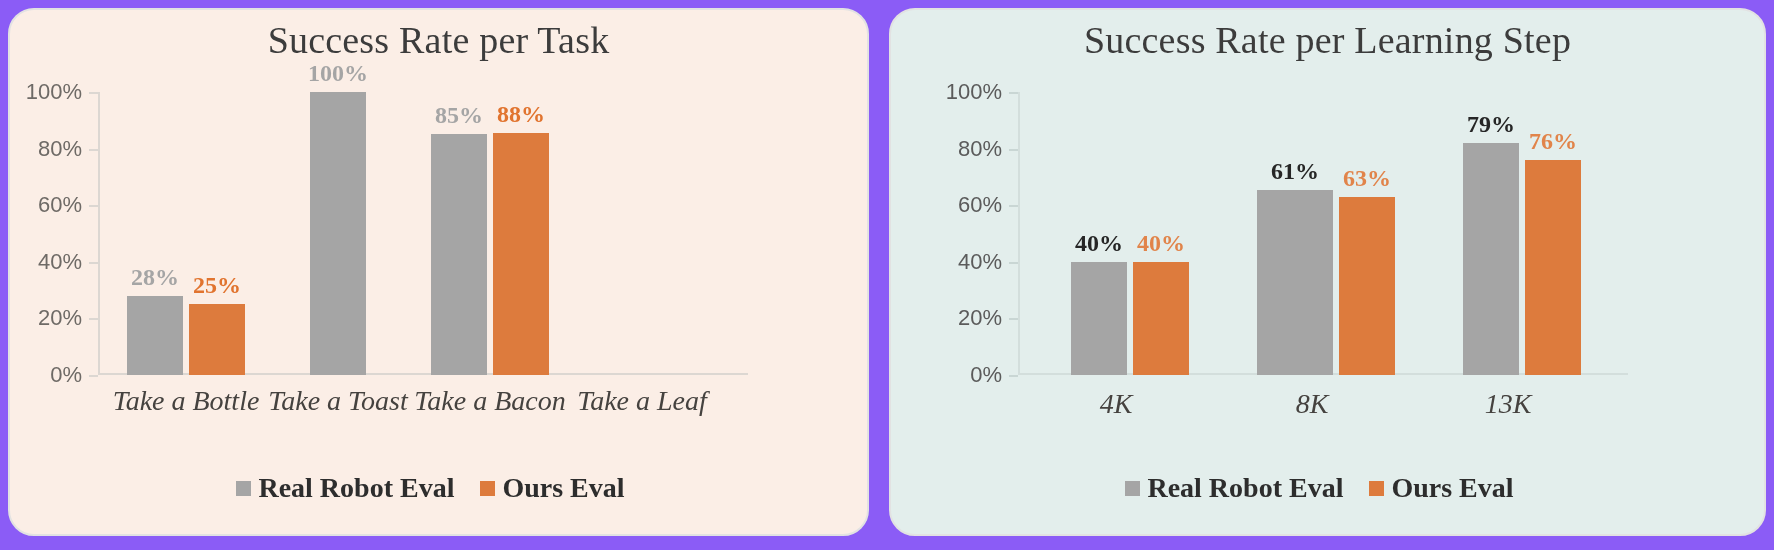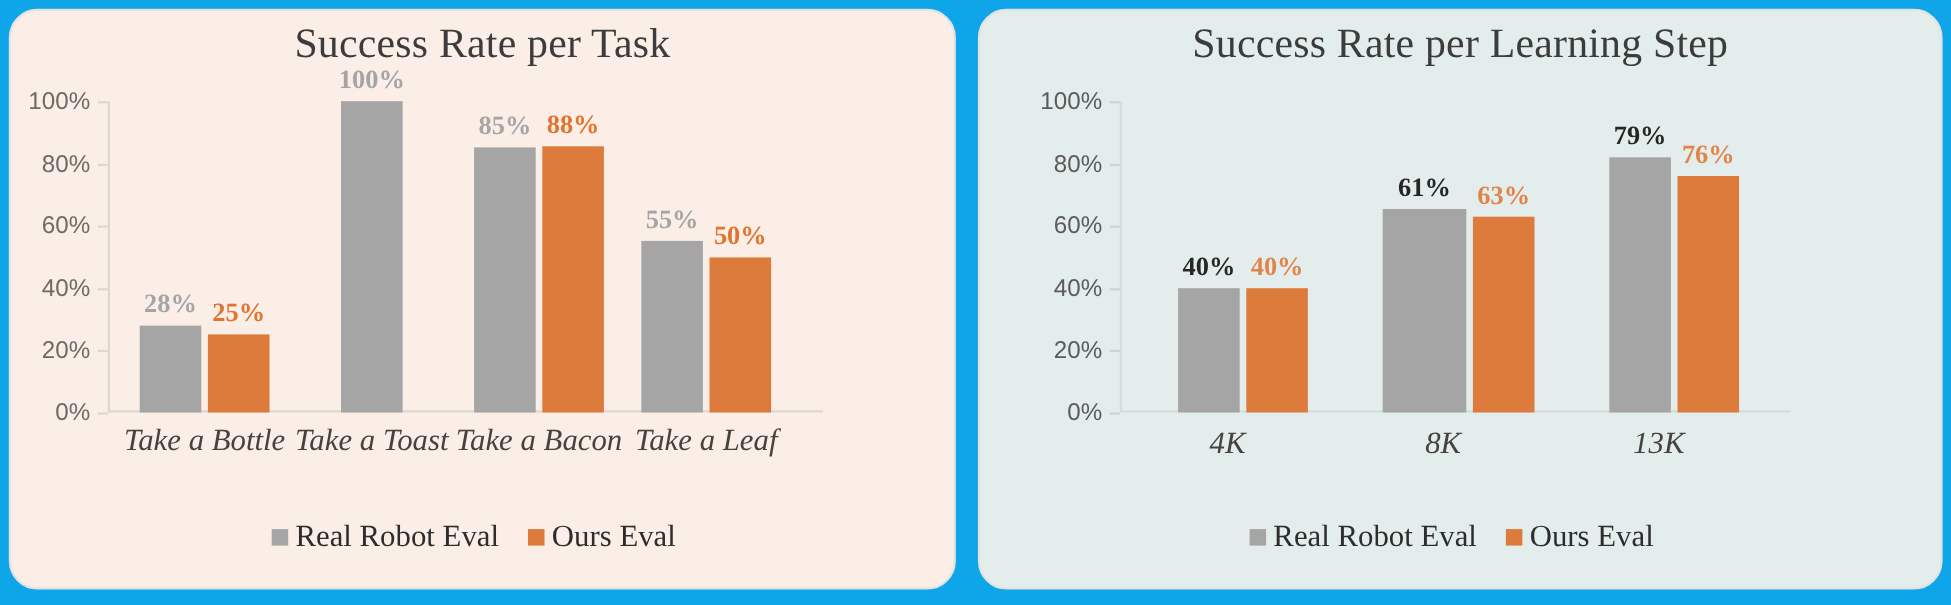--- a/index.html
+++ b/index.html
@@ -10,21 +10,21 @@
   body {
     width: 1774px;
     height: 550px;
     font-family: "Liberation Serif", serif;
     overflow: hidden;
   }
   .stage {
     position: relative;
     width: 1774px;
     height: 550px;
-    background: #0ea5e9;
+    background: #8b5cf6;
   }
 
   
   .panel {
     position: absolute;
     border-radius: 26px;
     border: 2px solid #e2e2e2;
     box-sizing: border-box;
   }
   #panel-left {
@@ -161,20 +161,21 @@
 
   
   .legend {
     position: absolute;
     left: 0;
     right: 16px;
     display: flex;
     align-items: center;
     justify-content: center;
     gap: 26px;
+    font-weight: bold;
   }
   #panel-left  .legend { top: 462px; }
   #panel-right .legend { top: 462px; }
 
   .legend-item {
     display: flex;
     align-items: center;
     gap: 7px;
   }
   .legend-swatch {
@@ -240,30 +241,20 @@
         <div class="bar-pair">
           <div class="bar gray" style="height:240.6px;">
             <span class="bar-value">85%</span>
           </div>
           <div class="bar orange" style="height:242px;">
             <span class="bar-value">88%</span>
           </div>
         </div>
       </div>
 
-      <div class="group" style="left:468px; width:152px;">
-        <div class="bar-pair">
-          <div class="bar gray" style="height:155.6px;">
-            <span class="bar-value">55%</span>
-          </div>
-          <div class="bar orange" style="height:141.5px;">
-            <span class="bar-value">50%</span>
-          </div>
-        </div>
-      </div>
     </div>
 
     <div class="cat-label" style="left:328px;">Take a Toast</div>
     <div class="cat-label" style="left:176px;">Take a Bottle</div>
     <div class="cat-label" style="left:480px;">Take a Bacon</div>
     <div class="cat-label" style="left:632px;">Take a Leaf</div>
 
     <div class="legend">
       <div class="legend-item">
         <span class="legend-swatch gray"></span>

